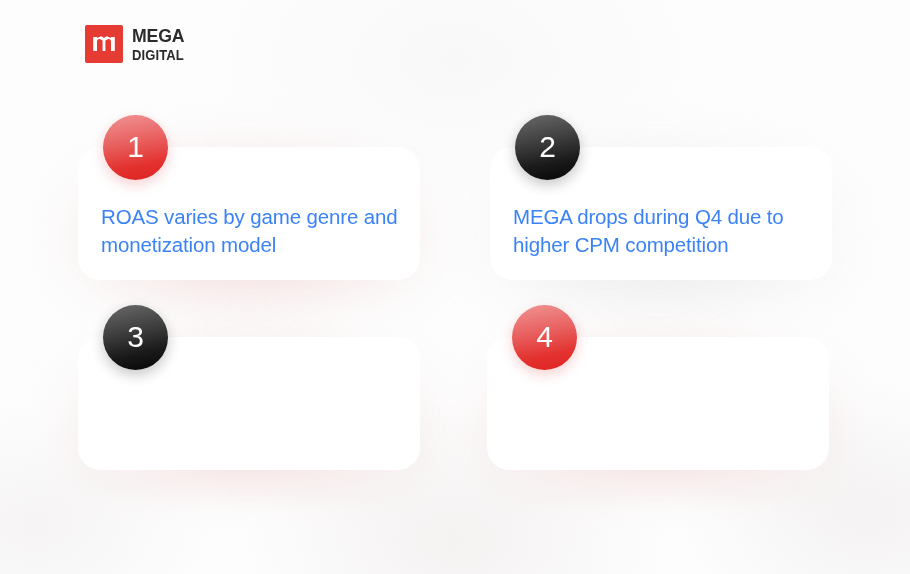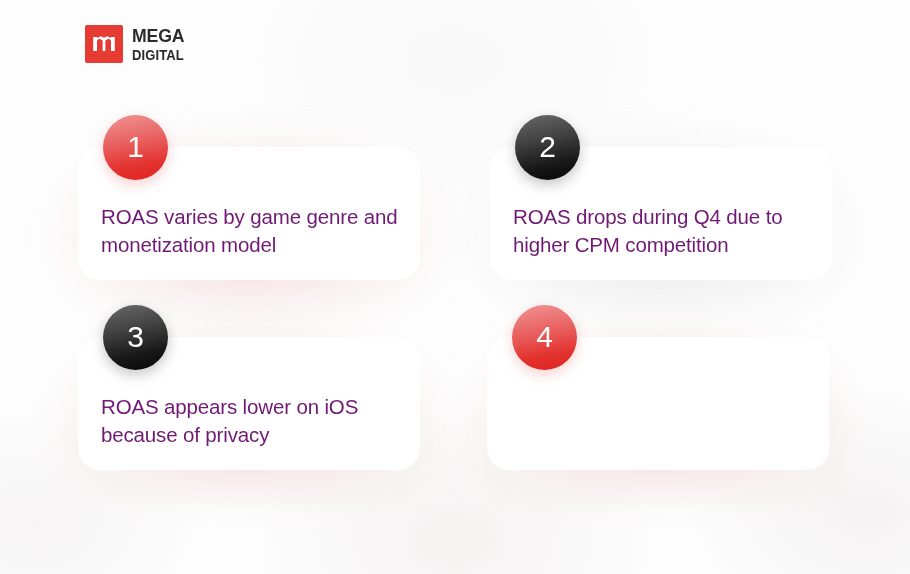--- a/index.html
+++ b/index.html
@@ -119,21 +119,21 @@
     border-radius: 22px;
   }
 
   .card-text {
     position: absolute;
     left: 23px;
     right: 14px;
     top: 56px;
     font-size: 20.5px;
     line-height: 1.36;
-    color: #701a75;
+    color: #3b82f6;
     letter-spacing: -0.15px;
     font-weight: 400;
   }
 
   
   .badge {
     position: absolute;
     width: 65px;
     height: 65px;
     border-radius: 50%;
@@ -191,30 +191,29 @@
     </div>
     <div class="card-text">ROAS varies by game genre and monetization model</div>
   </div>
 
   <div class="card-wrap c2">
     <div class="card-glow glow-gray"></div>
     <div class="card"></div>
     <div class="badge badge-dark">
       <span class="badge-num">2</span>
     </div>
-    <div class="card-text">ROAS drops during Q4 due to higher CPM competition</div>
+    <div class="card-text">MEGA drops during Q4 due to higher CPM competition</div>
   </div>
 
   <div class="card-wrap c3">
     <div class="card-glow glow-red"></div>
     <div class="card"></div>
     <div class="badge badge-dark">
       <span class="badge-num">3</span>
     </div>
-    <div class="card-text">ROAS appears lower on iOS because of privacy</div>
   </div>
 
   <div class="card-wrap c4">
     <div class="card-glow glow-red"></div>
     <div class="card"></div>
     <div class="badge badge-red">
       <span class="badge-num">4</span>
     </div>
   </div>
 

